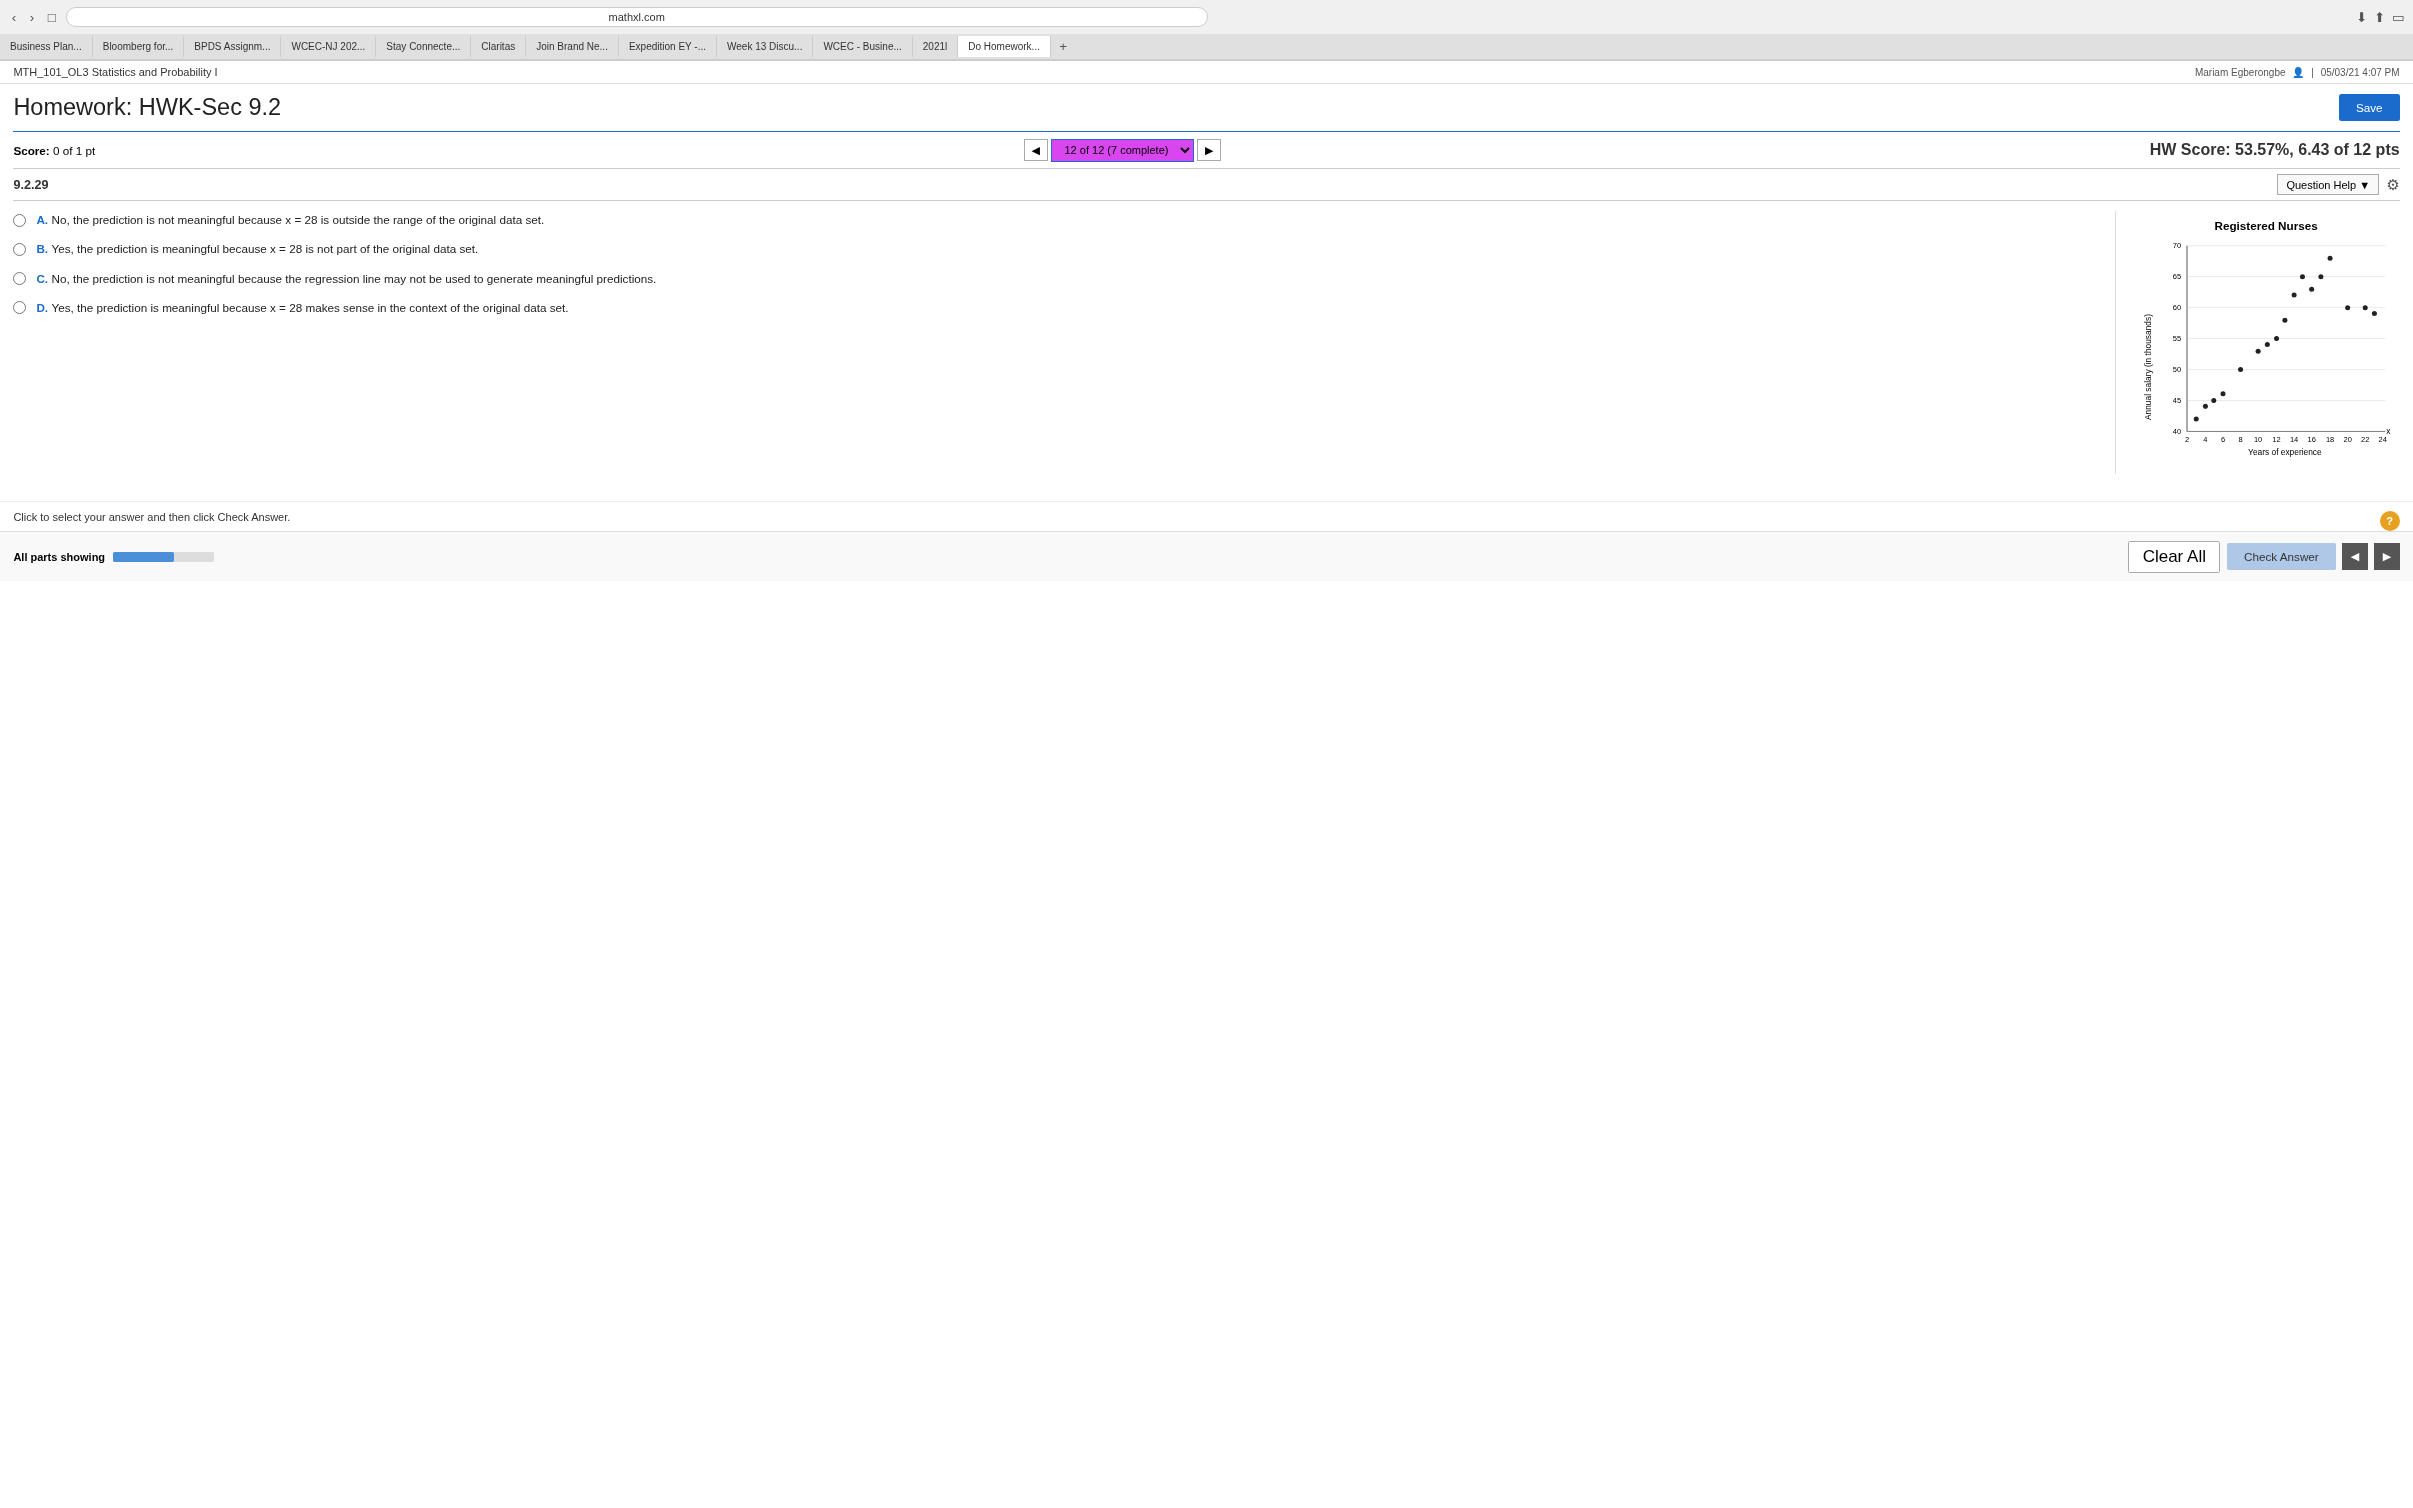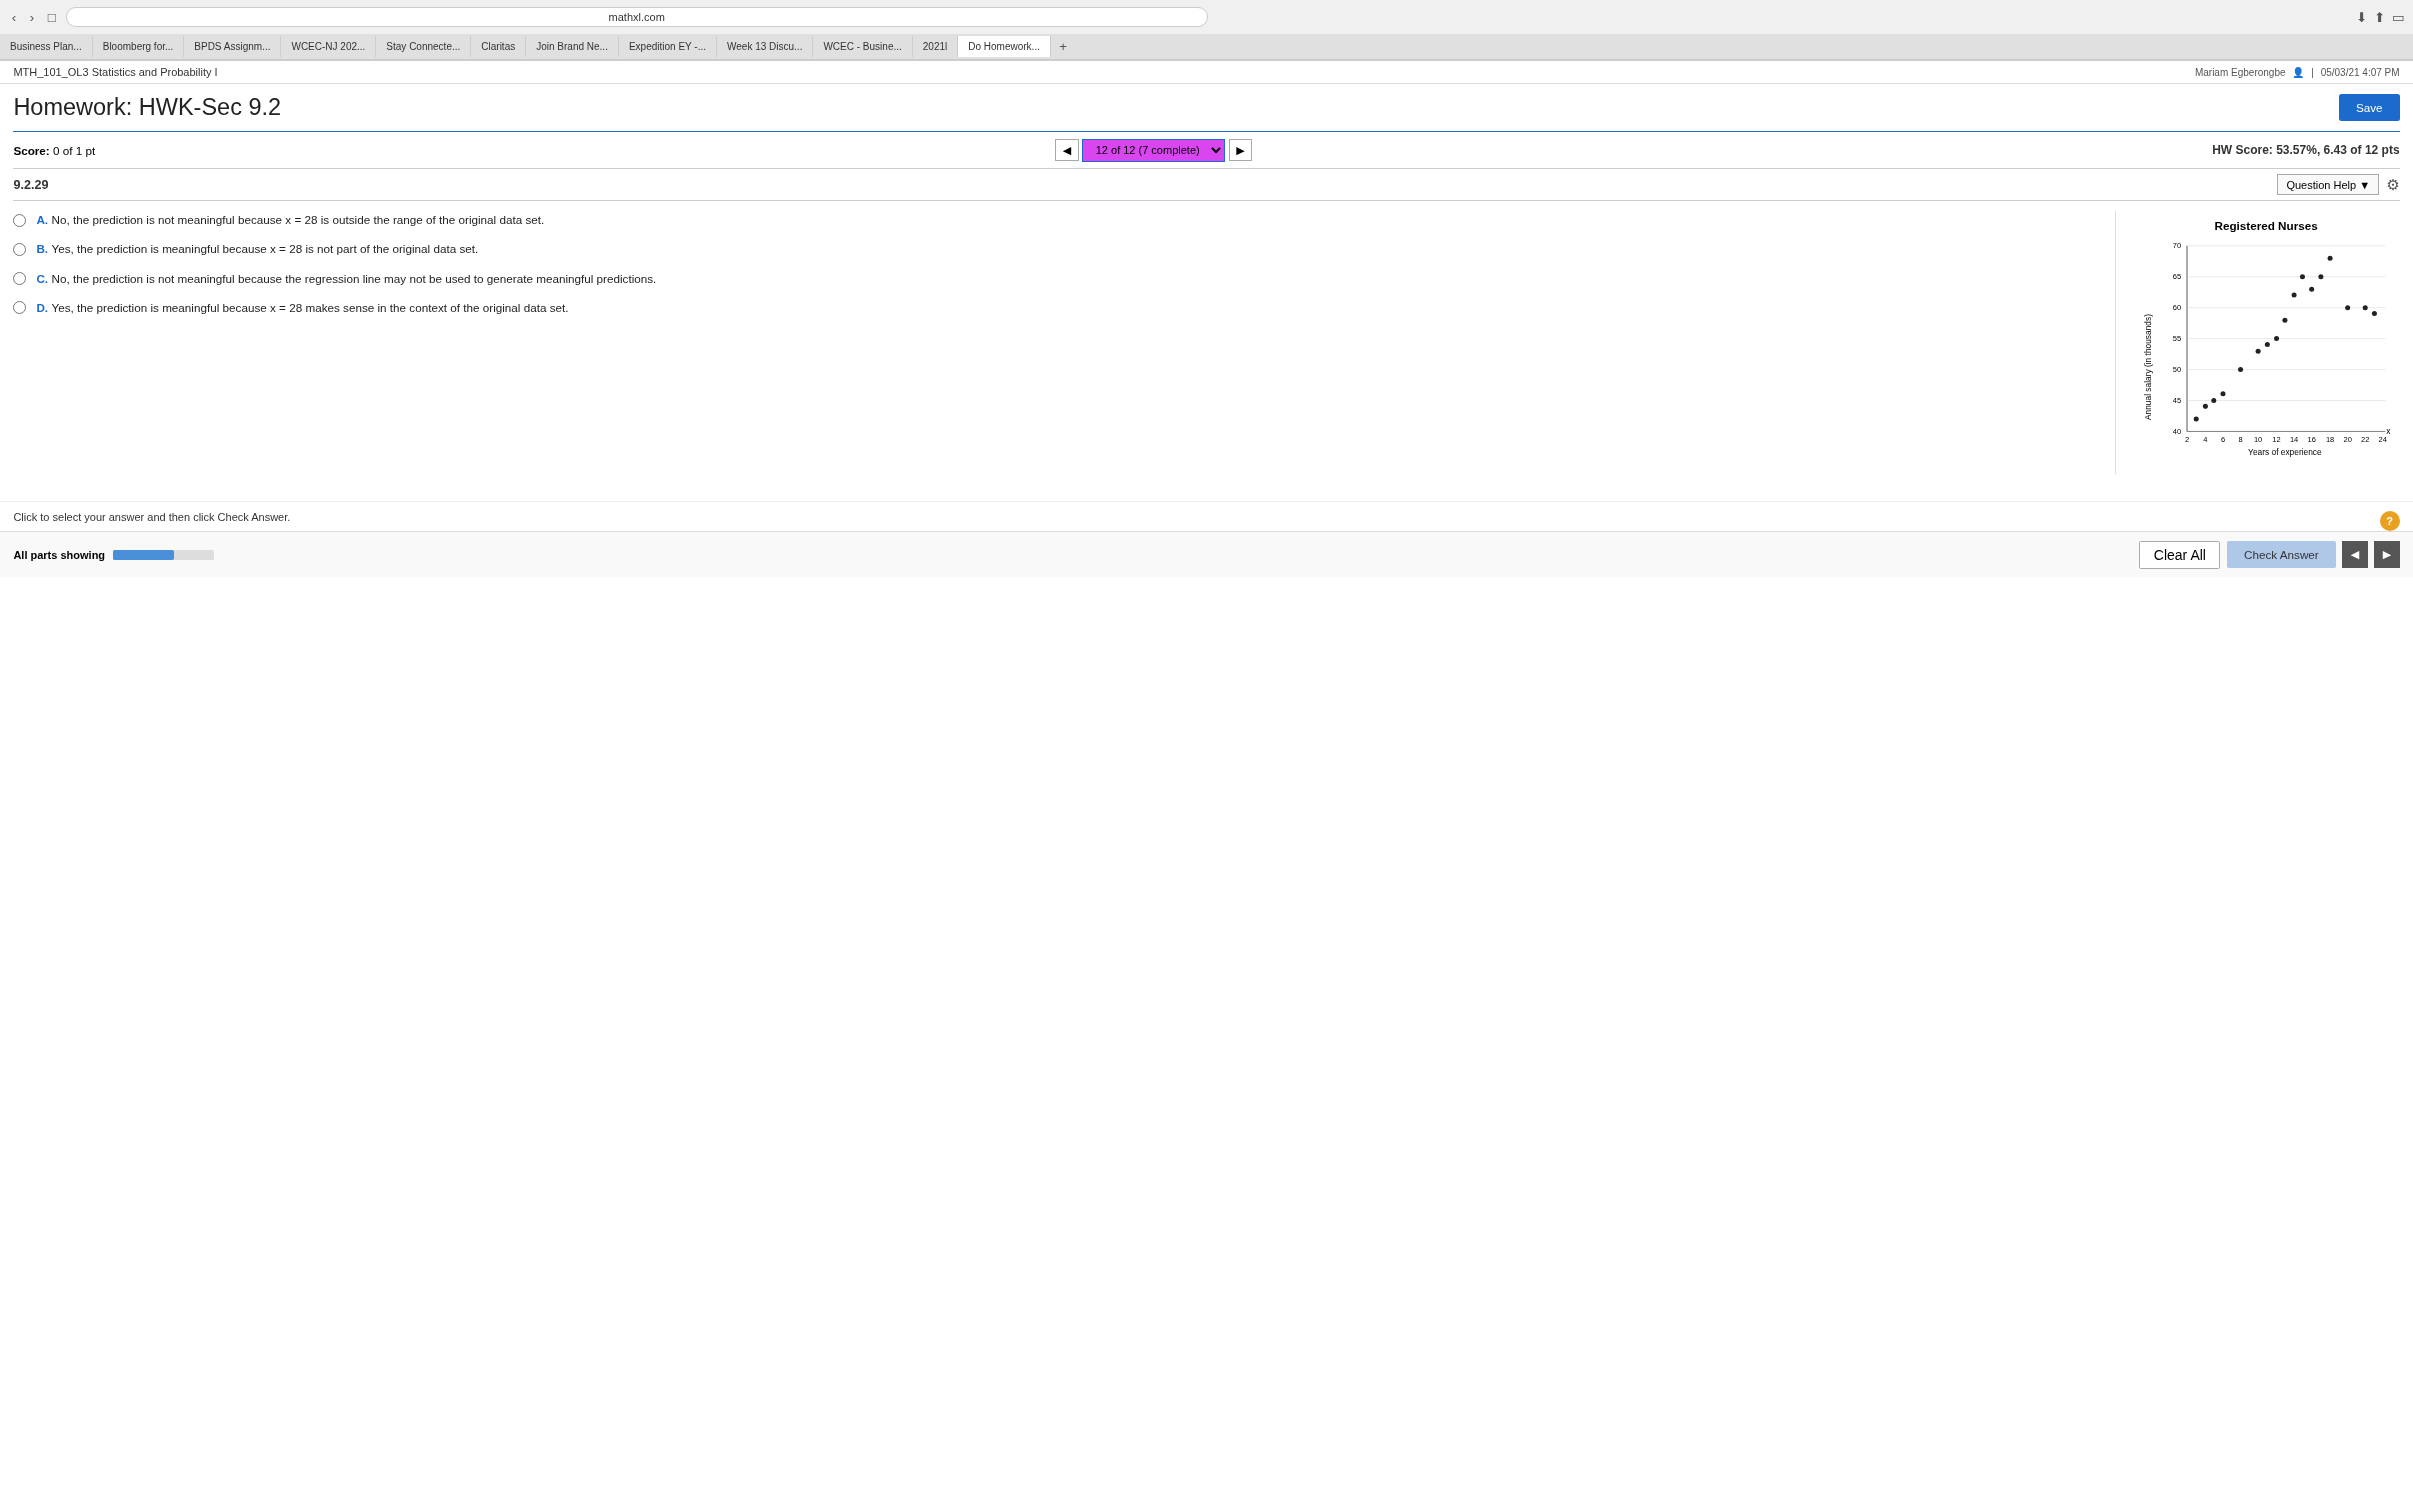--- a/index.html
+++ b/index.html
@@ -30,21 +30,21 @@
     .page-content { padding: 10px 13.4px; }
 
     .homework-title-bar { display: flex; align-items: center; justify-content: space-between; margin-bottom: 10px; }
     .homework-title { font-size: 23.5px; font-weight: normal; color: #222; }
     .save-btn { background: #1a6bcc; color: #fff; border: none; padding: 6.7px 17px; font-size: 11.7px; cursor: pointer; border-radius: 2.5px; }
 
     .score-nav-bar { display: flex; align-items: center; justify-content: space-between; margin-bottom: 6.7px; border-top: 1.7px solid #1a6bcc; padding-top: 6.7px; }
     .nav-controls { display: flex; align-items: center; gap: 3.4px; }
     .nav-btn { background: #fff; border: 0.8px solid #aaa; padding: 3.4px 6.7px; cursor: pointer; font-size: 11px; }
     .question-dropdown { border: 1.7px solid #1a6bcc; padding: 3.4px 8.4px; font-size: 11px; cursor: pointer; background: #d946ef; }
-    .hw-score { font-size: 12px; color: #333; }
+    .hw-score { font-size: 16px; color: #333; }
     .hw-score span { font-weight: bold; }
 
     
     .question-header { display: flex; align-items: center; justify-content: space-between; border-top: 0.8px solid #ccc; border-bottom: 0.8px solid #ccc; padding: 5px 0; margin-bottom: 10px; }
     .question-number { font-size: 12.6px; font-weight: bold; color: #333; }
     .question-help-area { display: flex; align-items: center; gap: 6.7px; }
     .question-help-btn { border: 0.8px solid #aaa; background: #f9f9f9; padding: 3.4px 8.4px; font-size: 11px; cursor: pointer; }
     .gear-btn { background: none; border: none; cursor: pointer; font-size: 15px; color: #555; }
 
     
@@ -68,21 +68,21 @@
 
     
     .bottom-hint { padding: 8.4px 13.4px; font-size: 11px; color: #333; border-top: 0.8px solid #eee; margin-top: 17px; }
 
     
     .footer-bar { display: flex; align-items: center; justify-content: space-between; padding: 8.4px 13.4px; border-top: 0.8px solid #ddd; background: #f9f9f9; }
     .parts-showing { display: flex; align-items: center; gap: 8.4px; font-size: 11px; font-weight: bold; }
     .progress-bar-outer { width: 101px; height: 10px; background: #ddd; border-radius: 1.7px; }
     .progress-bar-inner { height: 100%; background: #4a90d9; border-radius: 1.7px; }
     .footer-right { display: flex; align-items: center; gap: 6.7px; }
-    .clear-all-btn { border: 0.8px solid #aaa; background: #fff; padding: 5px 13.4px; font-size: 14px; cursor: pointer; border-radius: 1.7px; text-align: center; }
+    .clear-all-btn { border: 0.8px solid #aaa; background: #fff; padding: 5px 13.4px; font-size: 17px; cursor: pointer; border-radius: 1.7px; text-align: center; }
     .check-answer-btn { background: #b0c8e8; color: #333; border: none; padding: 6.7px 17px; font-size: 11.7px; cursor: pointer; border-radius: 1.7px; }
     .footer-nav-btn { background: #555; color: #fff; border: none; padding: 6.7px 8.4px; font-size: 11px; cursor: pointer; }
   </style>
 </head>
 <body>
 
 <div class="browser-chrome">
   <div class="browser-toolbar">
     <button class="browser-nav-btn">‹</button>
     <button class="browser-nav-btn">›</button>

